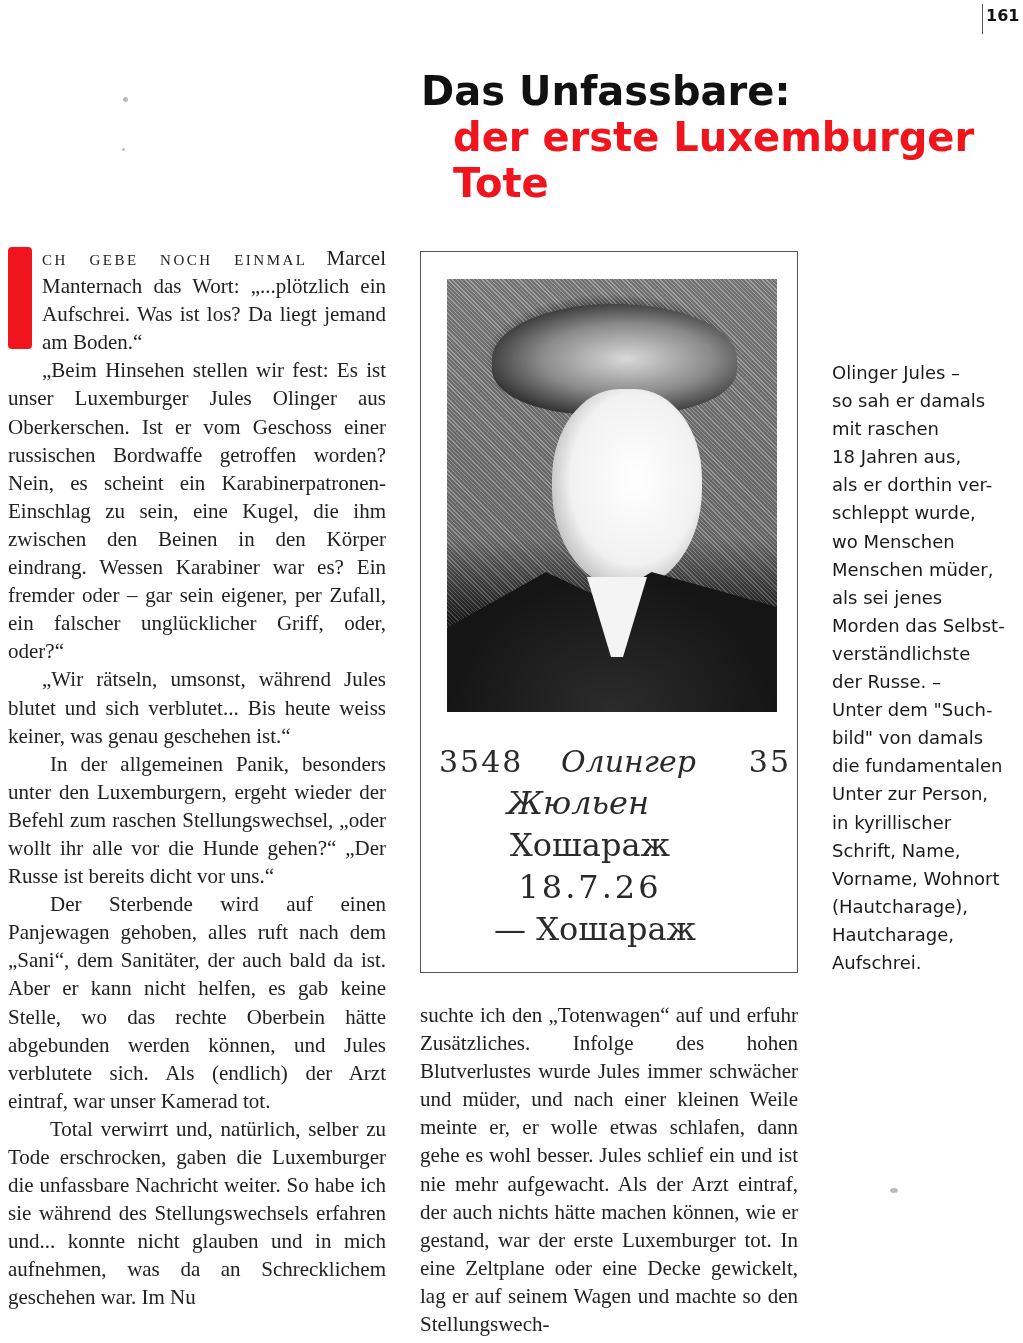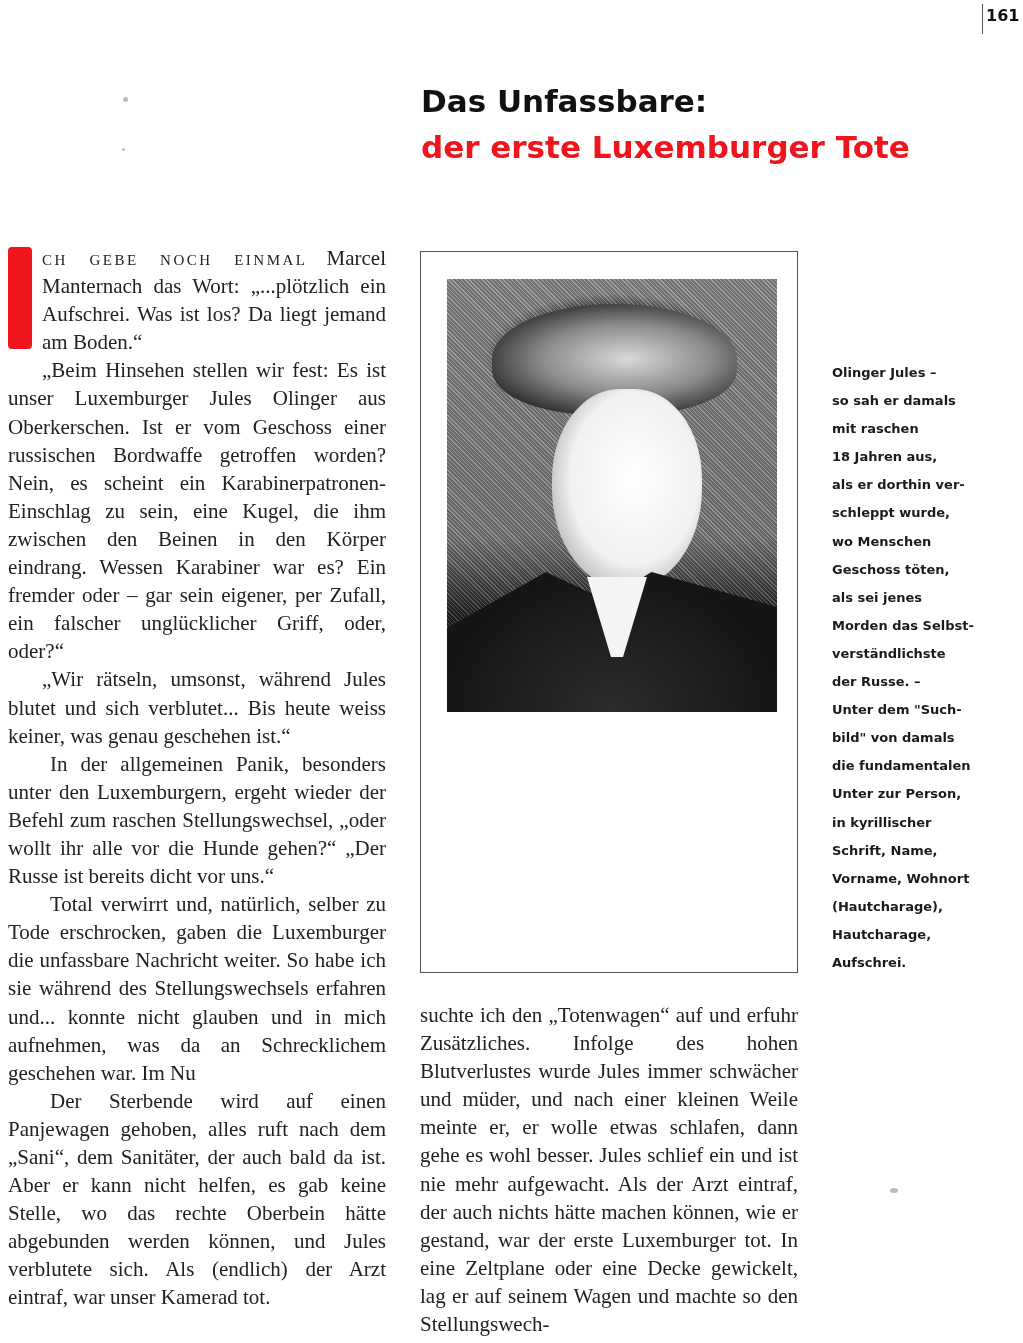--- a/index.html
+++ b/index.html
@@ -9,26 +9,26 @@
     font-family: "Liberation Serif", "DejaVu Serif", serif;
   }
   .page-number-rule {
     position: absolute; left: 982px; top: 4px; width: 1px; height: 30px; background: #555;
   }
   .page-number {
     position: absolute; left: 986px; top: 6px;
     font-family: "DejaVu Sans", sans-serif; font-weight: bold; font-size: 16px; color: #111;
   }
   .headline {
-    position: absolute; left: 421px; top: 78px;
+    position: absolute; left: 421px; top: 68px;
     font-family: "DejaVu Sans", sans-serif; font-weight: bold;
-    font-size: 31px; line-height: 46px; letter-spacing: 0px;
+    font-size: 40px; line-height: 46px; letter-spacing: 0px;
   }
   .headline .line1 { color: #111; display: block; }
-  .headline .line2 { color: #f0141c; display: block; }
+  .headline .line2 { color: #f0141c; display: block; margin-left: 32px; }
 
   .col {
     position: absolute; font-size: 21px; line-height: 28.1px;
     text-align: justify; color: #222;
   }
   .col-left { left: 8px; top: 244px; width: 378px; }
   .col-mid { left: 420px; top: 1001px; width: 378px; }
   .col p { margin: 0; }
   .col p.indent { text-indent: 42px; }
   .col p.indent-q { text-indent: 34px; }
@@ -85,22 +85,22 @@
   .cyr-row1 .surname { position: absolute; left: 140px; top: 0; font-style: italic; }
   .cyr-row1 .num-right { position: absolute; right: 8px; top: 0; letter-spacing: 2px; }
   .cyr-line { font-size: 32px; line-height: 42px; display: block; }
   .cyr-line.italic { font-style: italic; margin-left: -64px; }
   .cyr-line.date { letter-spacing: 3px; margin-left: -40px; }
   .cyr-line.place { margin-left: -40px; }
   .cyr-line.dash { margin-left: -30px; }
 
   .caption {
     position: absolute; left: 832px; top: 359px; width: 180px;
-    font-family: "DejaVu Sans", sans-serif; font-weight: bold;
-    font-size: 13px; line-height: 28.1px; color: #1a1a1a;
+    font-family: "DejaVu Sans", sans-serif; font-weight: normal;
+    font-size: 18px; line-height: 28.1px; color: #1a1a1a;
   }
   .caption div { white-space: nowrap; }
   .speck { position: absolute; background: #bbb; border-radius: 50%; }
 </style>
 </head>
 <body>
 
 <div class="page-number-rule"></div>
 <div class="page-number">161</div>
 
@@ -110,46 +110,57 @@
 </h1>
 
 <div class="col col-left">
   <div class="dropcap-wrap">
     <div class="dropcap" title=""></div>
     <p><span class="smallcaps">ch gebe noch einmal</span><span> Marcel Manternach das Wort: „...plötzlich ein Aufschrei. Was ist los? Da liegt jemand am Boden.“</span></p>
   </div>
   <p class="indent-q">„Beim Hinsehen stellen wir fest: Es ist unser Luxemburger Jules Olinger aus Oberkerschen. Ist er vom Geschoss einer russischen Bordwaffe getroffen worden? Nein, es scheint ein Karabinerpatronen-Einschlag zu sein, eine Kugel, die ihm zwischen den Beinen in den Körper eindrang. Wessen Karabiner war es? Ein fremder oder – gar sein eigener, per Zufall, ein falscher unglücklicher Griff, oder, oder?“</p>
   <p class="indent-q">„Wir rätseln, umsonst, während Jules blutet und sich verblutet... Bis heute weiss keiner, was genau geschehen ist.“</p>
   <p class="indent">In der allgemeinen Panik, besonders unter den Luxemburgern, ergeht wieder der Befehl zum raschen Stellungswechsel, „oder wollt ihr alle vor die Hunde gehen?“ „Der Russe ist bereits dicht vor uns.“</p>
+  <p class="indent">Der Sterbende wird auf einen Panjewagen gehoben, alles ruft nach dem „Sani“, dem Sanitäter, der auch bald da ist. Aber er kann nicht helfen, es gab keine Stelle, wo das rechte Oberbein hätte abgebunden werden können, und Jules verblutete sich. Als (endlich) der Arzt eintraf, war unser Kamerad tot.</p>
   <p class="indent">Total verwirrt und, natürlich, selber zu Tode erschrocken, gaben die Luxemburger die unfassbare Nachricht weiter. So habe ich sie während des Stellungswechsels erfahren und... konnte nicht glauben und in mich aufnehmen, was da an Schrecklichem geschehen war. Im Nu</p>
-  <p class="indent">Der Sterbende wird auf einen Panjewagen gehoben, alles ruft nach dem „Sani“, dem Sanitäter, der auch bald da ist. Aber er kann nicht helfen, es gab keine Stelle, wo das rechte Oberbein hätte abgebunden werden können, und Jules verblutete sich. Als (endlich) der Arzt eintraf, war unser Kamerad tot.</p>
 </div>
 
 <div class="photo-frame">
   <div class="photo" title="Portrait photo of Jules Olinger">
     <div class="cap"></div>
     <div class="face"></div>
     <div class="shoulders"></div>
     <div class="collar"></div>
+  </div>
+  <div class="cyrillic">
+    <div class="cyr-row1">
+      <span class="num-left">3548</span>
+      <span class="surname">Олингер</span>
+      <span class="num-right">35</span>
+    </div>
+    <span class="cyr-line italic">Жюльен</span>
+    <span class="cyr-line place">Хошараж</span>
+    <span class="cyr-line date">18.7.26</span>
+    <span class="cyr-line dash"><span>—</span> <span>Хошараж</span></span>
   </div>
 </div>
 
 <div class="col col-mid">
   <p>suchte ich den „Totenwagen“ auf und erfuhr Zusätzliches. Infolge des hohen Blutverlustes wurde Jules immer schwächer und müder, und nach einer kleinen Weile meinte er, er wolle etwas schlafen, dann gehe es wohl besser. Jules schlief ein und ist nie mehr aufgewacht. Als der Arzt eintraf, der auch nichts hätte machen können, wie er gestand, war der erste Luxemburger tot. In eine Zeltplane oder eine Decke gewickelt, lag er auf seinem Wagen und machte so den Stellungswech-</p>
 </div>
 
 <div class="caption" id="caption">
     <div>Olinger Jules –</div>
     <div>so sah er damals</div>
     <div>mit raschen</div>
     <div>18 Jahren aus,</div>
     <div>als er dorthin ver-</div>
     <div>schleppt wurde,</div>
     <div>wo Menschen</div>
-    <div>Geschoss töten,</div>
+    <div>Menschen müder,</div>
     <div>als sei jenes</div>
     <div>Morden das Selbst-</div>
     <div>verständlichste</div>
     <div>der Russe. –</div>
     <div>Unter dem "Such-</div>
     <div>bild" von damals</div>
     <div>die fundamentalen</div>
     <div>Unter zur Person,</div>
     <div>in kyrillischer</div>
     <div>Schrift, Name,</div>

